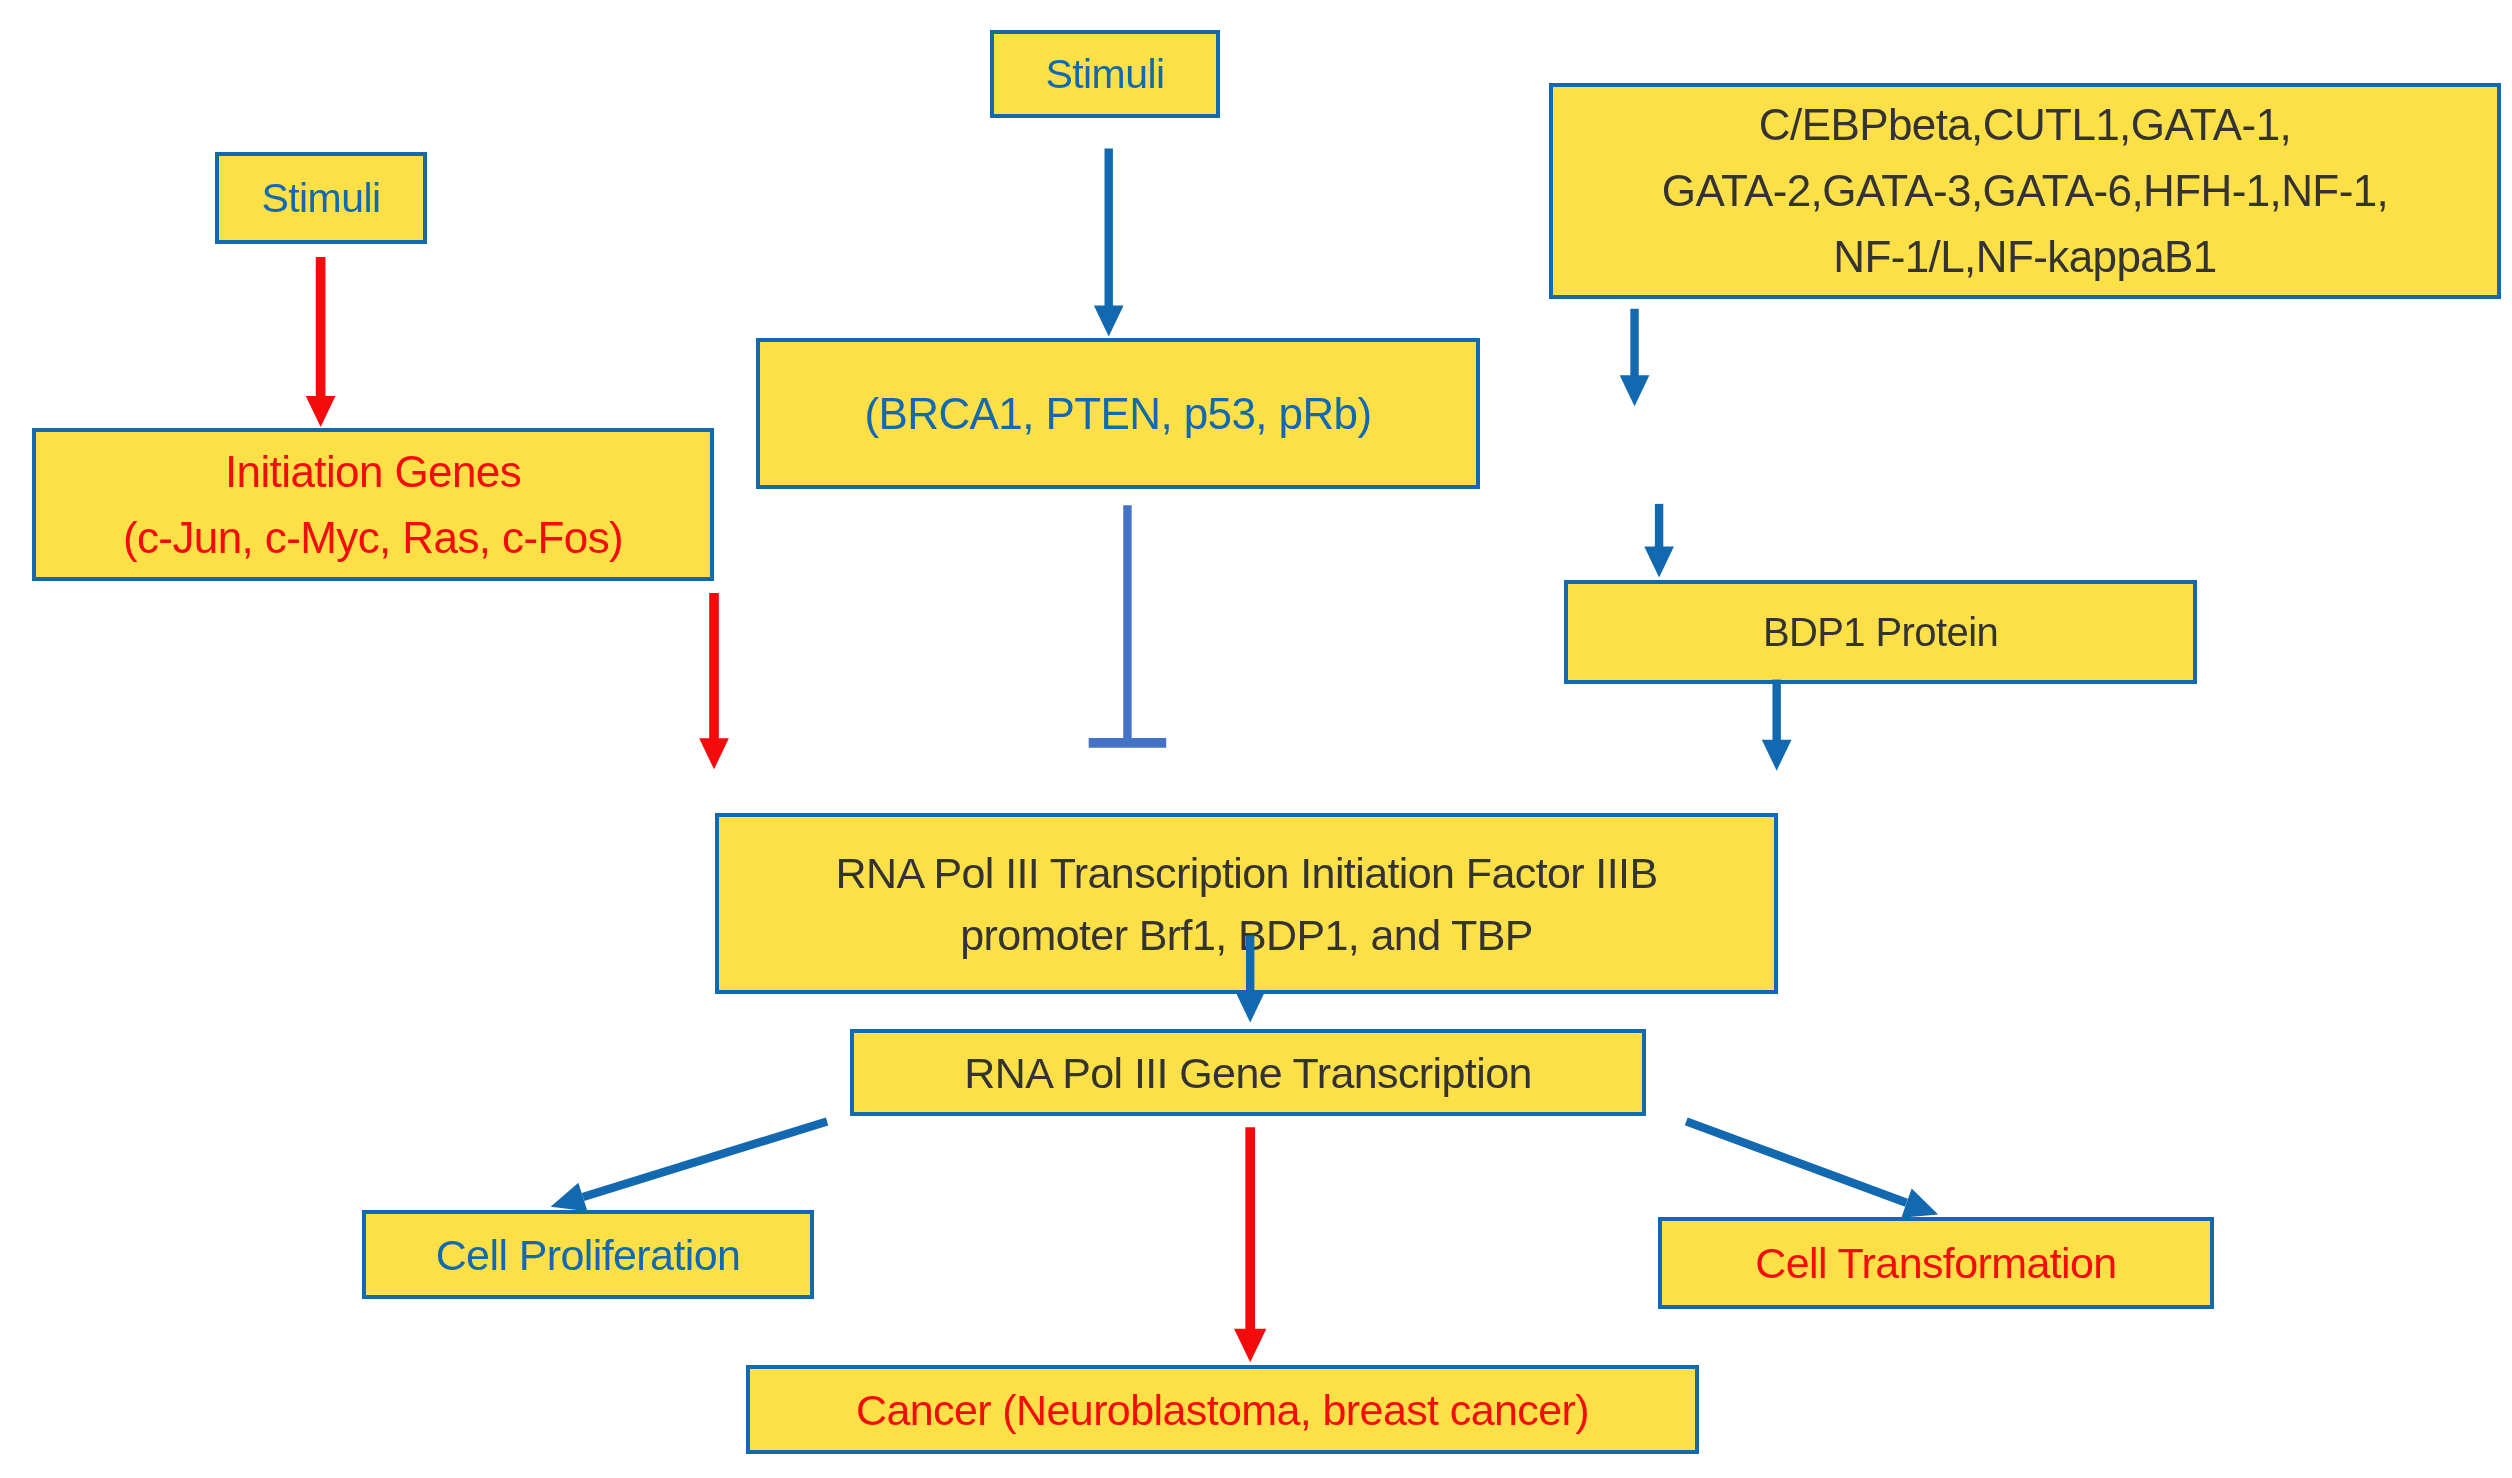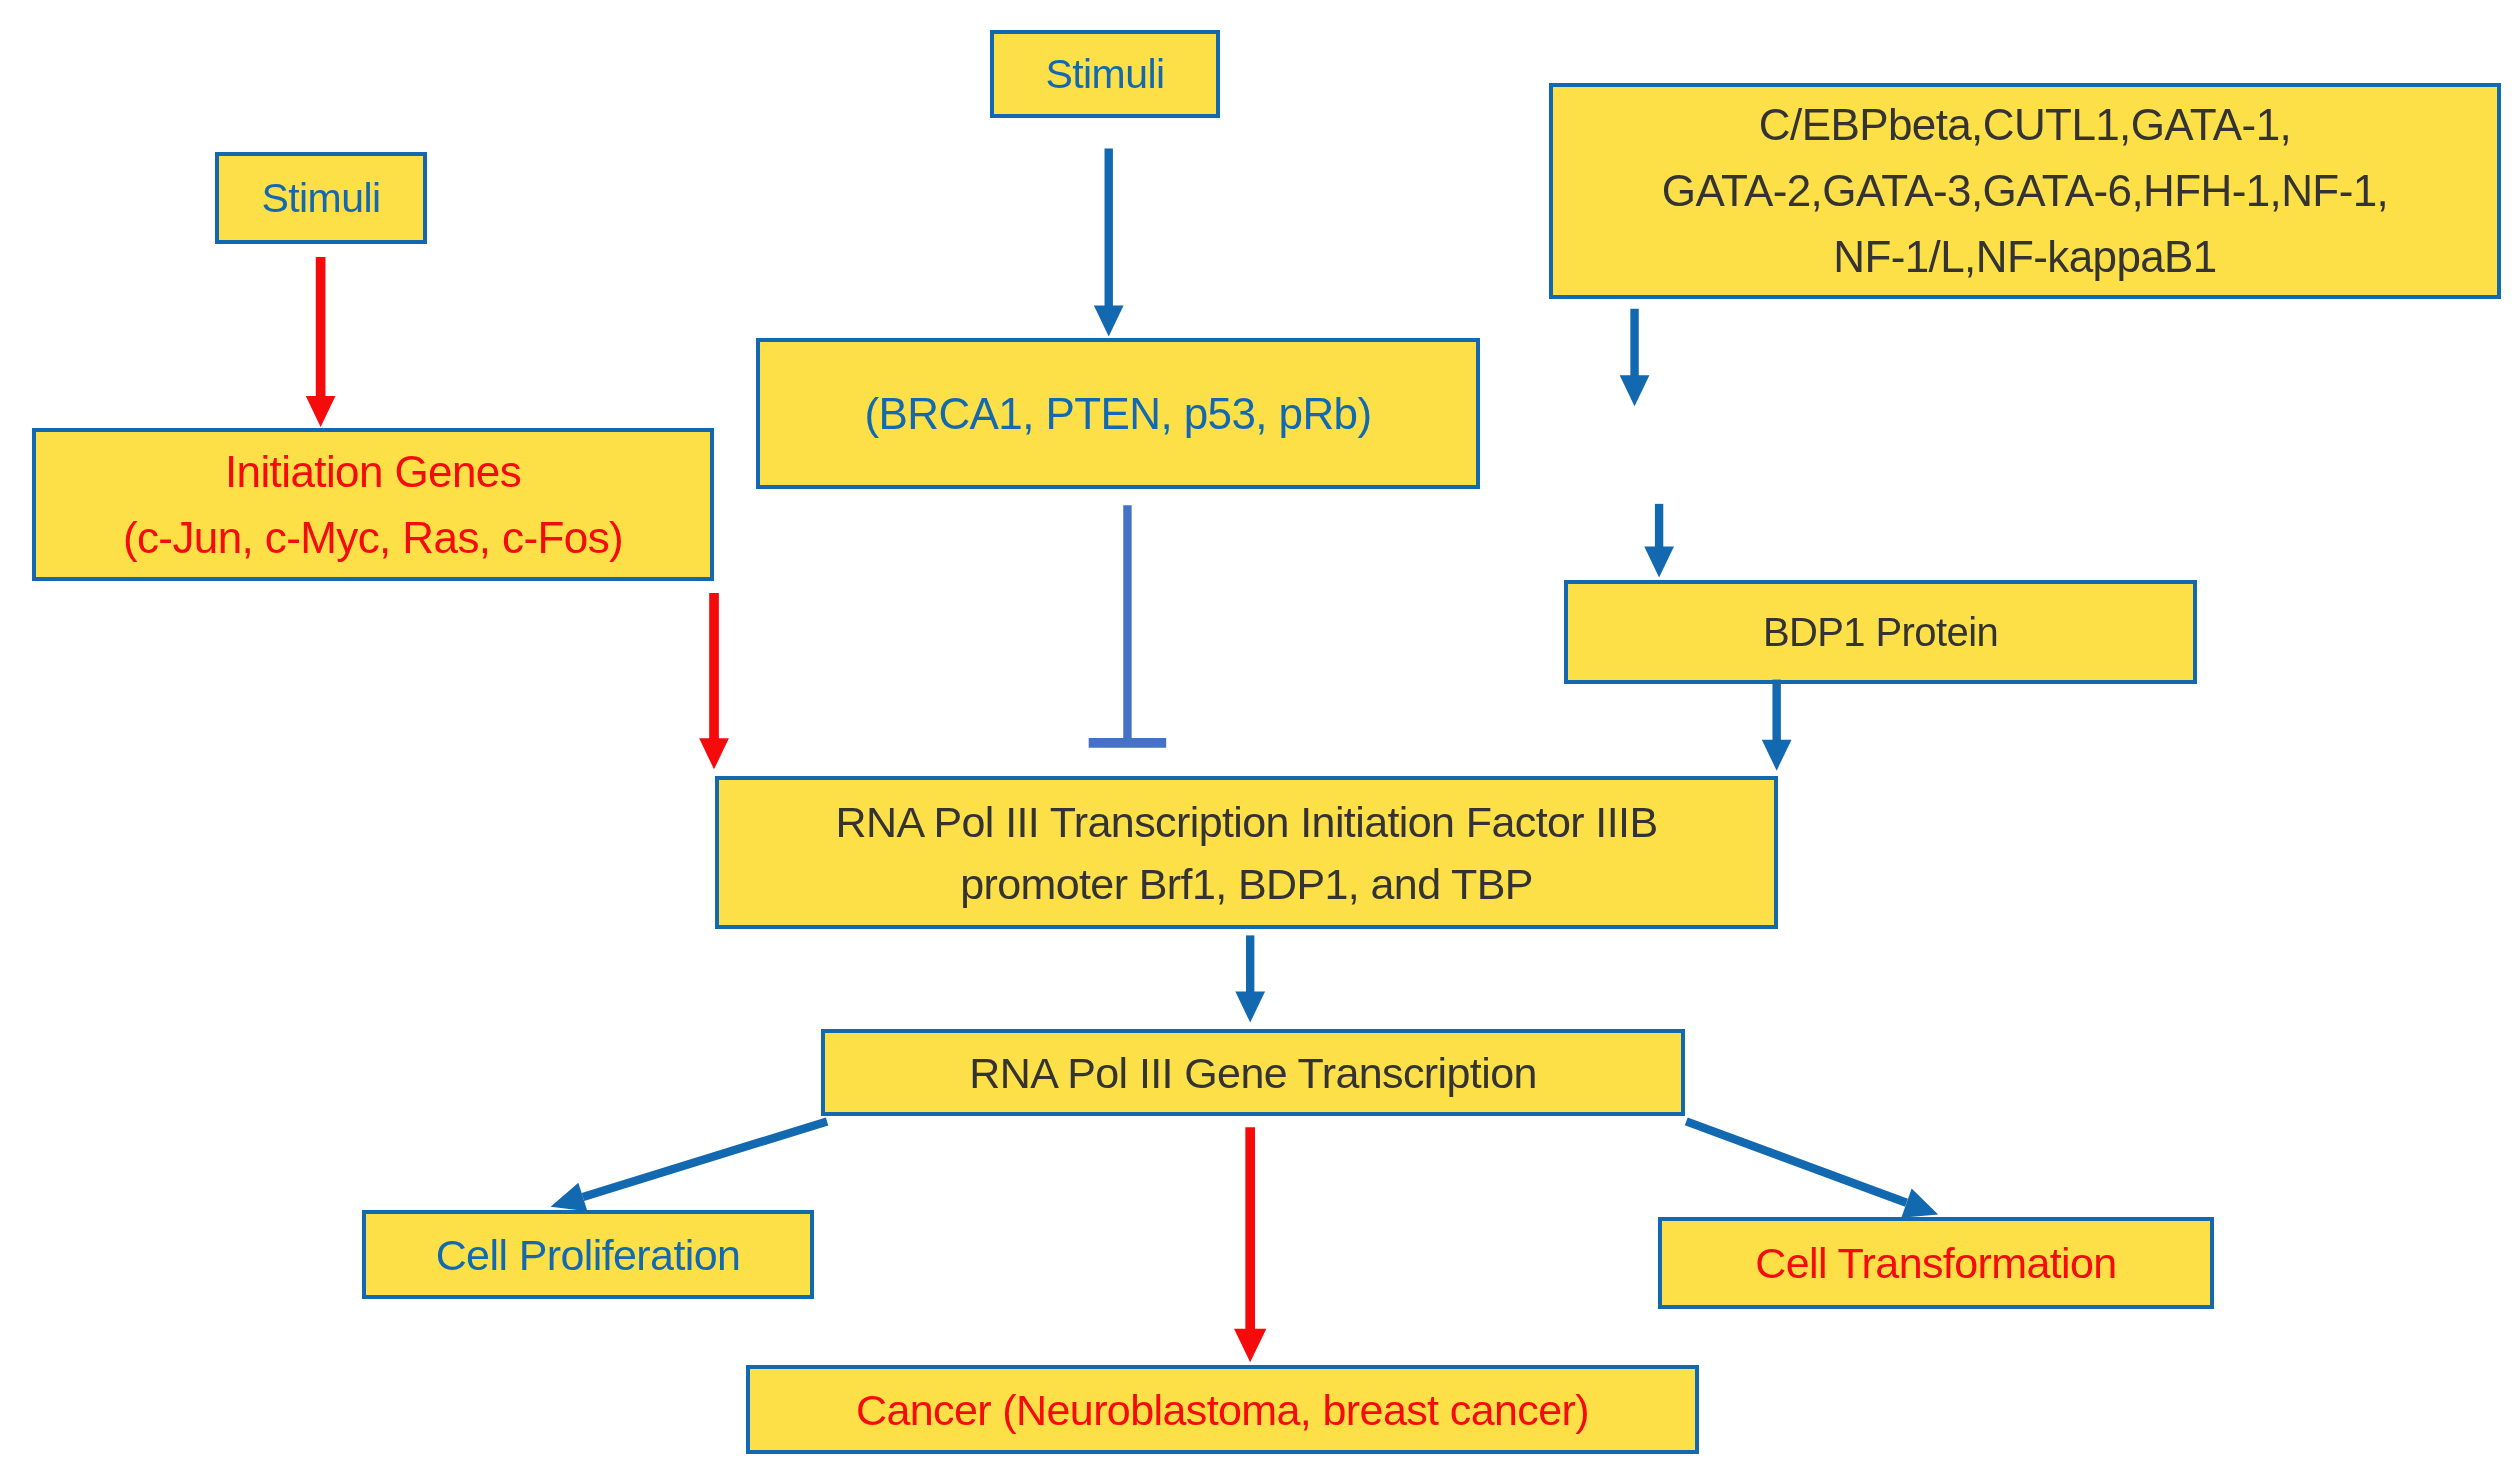--- a/index.html
+++ b/index.html
@@ -69,26 +69,26 @@
 
   <div class="box" style="left:756px;top:338px;width:724px;height:151px">
     <div class="t c-blue f68">(BRCA1, PTEN, p53, pRb)</div>
   </div>
 
 
   <div class="box" style="left:1564px;top:580px;width:633px;height:104px">
     <div class="t c-dark f60">BDP1 Protein</div>
   </div>
 
-  <div class="box" style="left:715px;top:776px;width:1063px;height:153px">
+  <div class="box" style="left:715px;top:813px;width:1063px;height:181px">
     <div class="t c-dark f66">RNA Pol III Transcription Initiation Factor IIIB</div>
     <div class="t c-dark f66">promoter Brf1, BDP1, and TBP</div>
   </div>
 
-  <div class="box" style="left:821px;top:1029px;width:864px;height:87px">
+  <div class="box" style="left:850px;top:1029px;width:796px;height:87px">
     <div class="t c-dark f66">RNA Pol III Gene Transcription</div>
   </div>
 
   <div class="box" style="left:362px;top:1210px;width:452px;height:89px">
     <div class="t c-blue f66">Cell Proliferation</div>
   </div>
 
   <div class="box" style="left:1658px;top:1217px;width:556px;height:92px">
     <div class="t c-red f66">Cell Transformation</div>
   </div>

